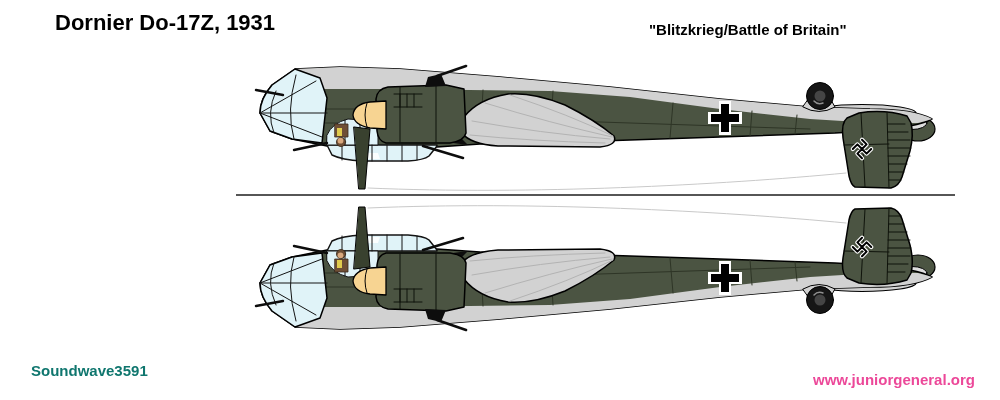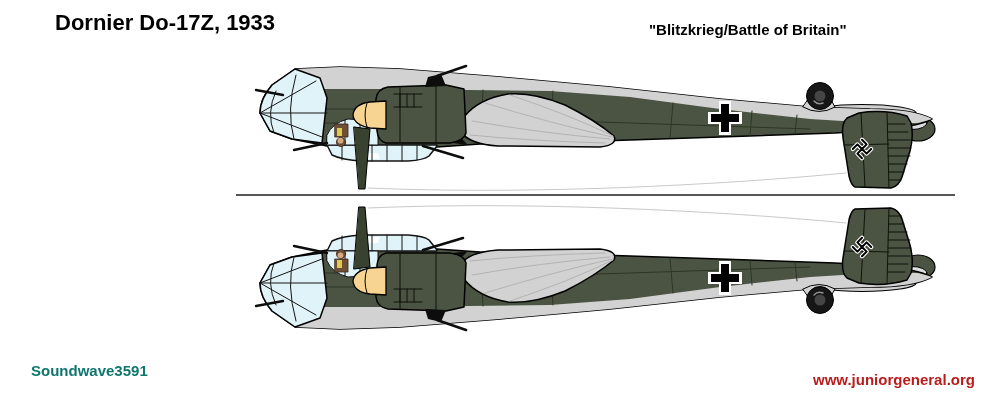--- a/index.html
+++ b/index.html
@@ -1,21 +1,21 @@
 <!DOCTYPE html>
 <html style="--camo_green: #4b5442; --camo_green_line: #2e3526; --underside_gray: #d2d2d2; --underside_gray_light: #dedede; --wing_panel_line: #b3b3b3; --farwing_outline: #c9c9c9; --canopy_blue: #e0f3f8; --frame_black: #141414; --spinner_tan: #f7d492; --blade_green: #39412f; --tire_black: #161616; --hub_gray: #454545; --pilot_brown: #6e4e35; --pilot_skin: #d9a87e; --pilot_vest_yellow: #e0cb4e; --marking_black: #000000; --marking_white: #ffffff; --separator_gray: #565656;"><head>
 <meta charset="utf-8">
 <style>
   html,body{margin:0;padding:0;background:#ffffff;}
   #page{position:relative;width:1000px;height:400px;background:#fff;overflow:hidden;
         font-family:"Liberation Sans","DejaVu Sans",sans-serif;}
   .title{position:absolute;left:55px;top:10px;font-size:22px;font-weight:bold;color:#000;white-space:nowrap;}
   .subtitle{position:absolute;left:649px;top:21px;font-size:15px;font-weight:bold;color:#000;white-space:nowrap;}
   .credit{position:absolute;left:31px;top:362px;font-size:15px;font-weight:bold;color:#0f766e;white-space:nowrap;}
-  .website{position:absolute;left:813px;top:371px;font-size:15px;font-weight:bold;color:#b91c1c;white-space:nowrap;}
+  .website{position:absolute;left:813px;top:371px;font-size:15px;font-weight:bold;color:#ec4899;white-space:nowrap;}
   .fold-line{position:absolute;left:236px;top:194px;width:719px;height:2px;background:var(--separator_gray,#565656);}
   .plane{position:absolute;left:250px;width:700px;height:140px;}
   .plane-top{top:53px;transform:scaleY(-1);}
   .plane-bottom{top:203px;}
   svg{display:block;}
 </style>
 </head>
 <body>
 
 <div id="page">
@@ -93,21 +93,21 @@
         </g>
 
         <path d="M553 86 Q569 77 585 86 L581 93 Q569 89 558 93 Z" fill="var(--underside_gray)" stroke="#000" stroke-width="1"></path>
         <circle cx="570" cy="97" r="13.5" fill="var(--tire_black)" stroke="#000" stroke-width="1"></circle>
         <circle cx="570" cy="97" r="5.5" fill="var(--hub_gray)"></circle>
         <path d="M564 92 A8 8 0 0 1 573 90" fill="none" stroke="#909090" stroke-width="1.5"></path>
       </g>
     </defs>
   </svg>
 
-  <div class="title">Dornier Do-17Z, 1933</div>
+  <div class="title">Dornier Do-17Z, 1931</div>
   <div class="subtitle">"Blitzkrieg/Battle of Britain"</div>
   <div class="credit">Soundwave3591</div>
   <div class="website">www.juniorgeneral.org</div>
 
   <div class="fold-line"></div>
 
   <div class="plane plane-top">
     <svg width="700" height="140" viewBox="0 0 700 140">
         <use href="#do17"></use>
       </svg>

